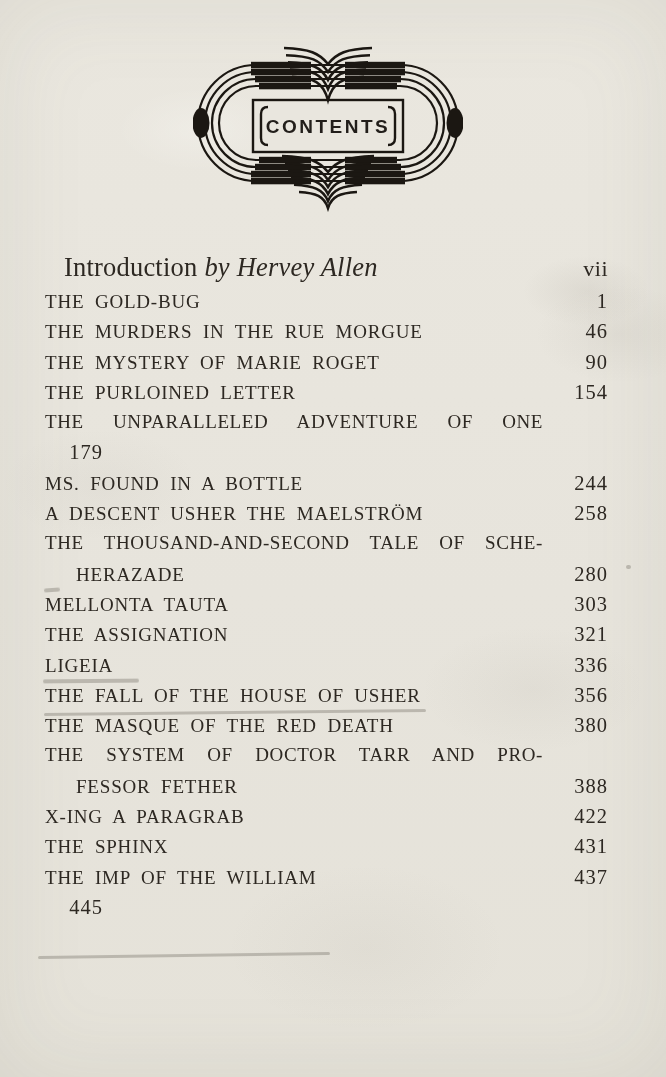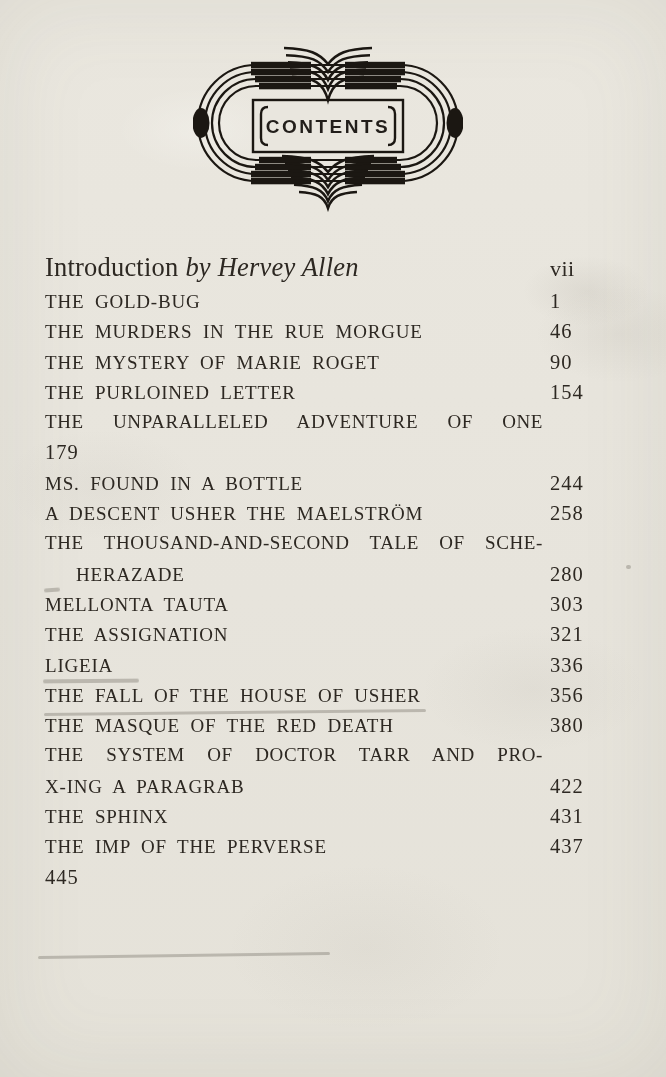--- a/index.html
+++ b/index.html
@@ -29,34 +29,34 @@
   }
   .ornament{position:absolute;left:193px;top:44px;width:270px;height:168px;}
   .ornament svg{display:block;width:100%;height:100%;}
   .ornament .label{
     font-family:"Liberation Sans","DejaVu Sans",sans-serif;
     font-weight:bold;letter-spacing:2.5px;font-size:19px;
   }
   .toc{position:absolute;left:45px;top:252px;width:563px;}
   .row{display:flex;align-items:baseline;}
   .row.intro{height:38px;font-size:26.5px;letter-spacing:0.2px;}
-  .intro-title{flex:1;white-space:nowrap;}
+  .intro-title{flex:1;white-space:nowrap;margin-left:19px;}
   .intro-title .byline{font-style:italic;margin-left:7px;}
   .row.entry{height:30.3px;}
   .entry-title{
     flex:1;font-size:19px;letter-spacing:0.8px;word-spacing:5px;
     white-space:nowrap;
   }
   .entry-title.justified{
     flex:0 0 498px;white-space:normal;
     text-align:justify;text-align-last:justify;
     letter-spacing:0.6px;word-spacing:2px;
   }
   .entry-title.cont{padding-left:31px;}
-  .page{width:58px;text-align:left;font-size:20.5px;letter-spacing:1px;white-space:nowrap;}
+  .page{width:58px;text-align:right;font-size:20.5px;letter-spacing:1px;white-space:nowrap;}
   .row.intro .page{font-size:22px;letter-spacing:0.5px;}
   .pencil{
     position:absolute;background:var(--pencil);opacity:0.55;
     border-radius:3px;filter:blur(0.6px);
   }
 </style>
 </head>
 <body>
 
 <div class="texture"></div>
@@ -173,29 +173,33 @@
         <span class="page">356</span>
       </div>
       <div class="row entry">
         <span class="entry-title">THE MASQUE OF THE RED DEATH</span>
         <span class="page">380</span>
       </div>
       <div class="row entry">
         <span class="entry-title justified">THE SYSTEM OF DOCTOR TARR AND PRO-</span>
       </div>
       <div class="row entry">
+        <span class="entry-title cont">FESSOR FETHER</span>
+        <span class="page">388</span>
+      </div>
+      <div class="row entry">
         <span class="entry-title">X-ING A PARAGRAB</span>
         <span class="page">422</span>
       </div>
       <div class="row entry">
         <span class="entry-title">THE SPHINX</span>
         <span class="page">431</span>
       </div>
       <div class="row entry">
-        <span class="entry-title">THE IMP OF THE PERVERSE</span>
+        <span class="entry-title">THE IMP OF THE WILLIAM</span>
         <span class="page">437</span>
       </div>
       <div class="row entry">
         <span class="page">445</span>
       </div>
     </div>
 </div>
 
 <div class="pencil" style="left: 43px; top: 679px; width: 96px; height: 4px; transform: rotate(-0.5deg);"></div>
 <div class="pencil" style="left: 44px; top: 711px; width: 382px; height: 3px; transform: rotate(-0.6deg);"></div>

